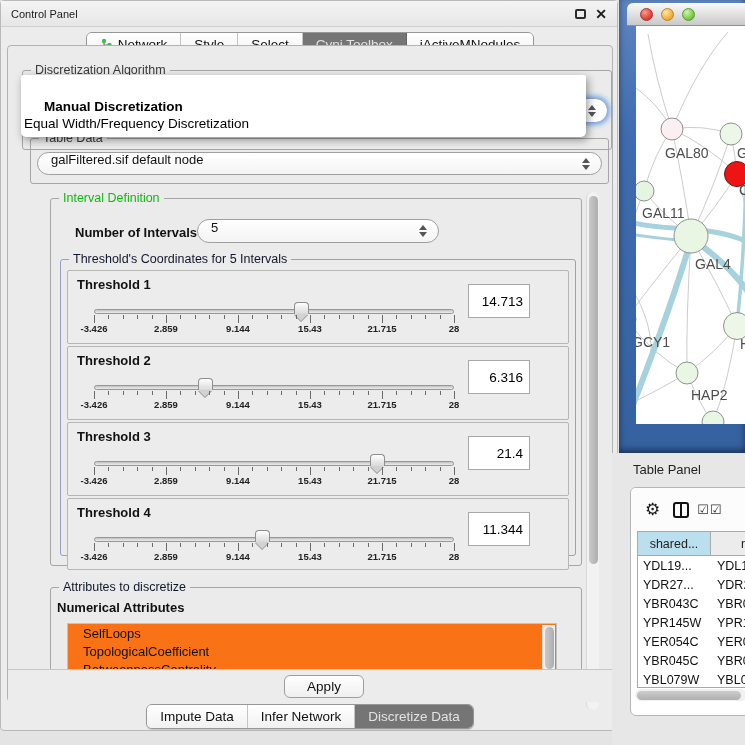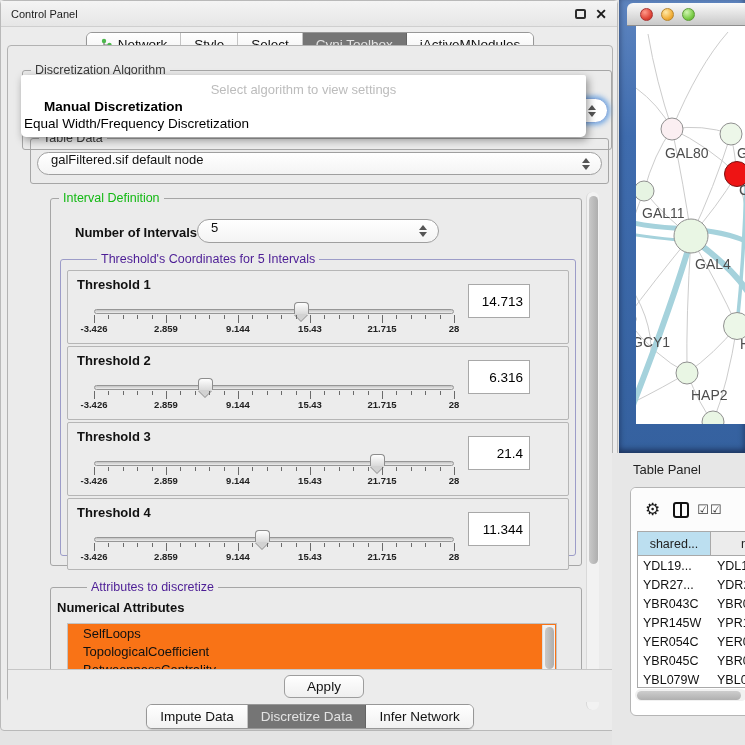--- a/index.html
+++ b/index.html
@@ -28,21 +28,21 @@
   .net-icon { width:13px; height:14px; display:inline-block; }
 
   
   #content { left:6px; top:44px; width:606px; height:657px; background:#ebebeb;
     border:1px solid #b2b2b2; border-radius:4px; }
 
   .groupbox { position:absolute; border:1px solid #a6a6a6; border-radius:3px; }
   .group-title { position:absolute; top:-8px; left:8px; background:#ebebeb; padding:0 4px;
     font-size:12.5px; color:#3a3a3a; white-space:nowrap; }
   .group-title.green { color:#13b913; }
-  .group-title.blue { color:#4c1d95;margin-left:28px; }
+  .group-title.blue { color:#0f172a; }
 
   .combo { position:absolute; background:linear-gradient(#ffffff,#f4f4f4); border:1px solid #9f9f9f;
     border-radius:12px; font-size:13px; color:#111; display:flex; align-items:center;
     padding:0 26px 8px 13px; cursor:pointer; }
   .spinner { position:absolute; right:11px; top:50%; transform:translateY(-50%); width:8px; height:12px; }
   .spinner i { position:absolute; left:0; width:0; height:0; border-left:4px solid transparent; border-right:4px solid transparent; }
   .spinner i.up { top:0; border-bottom:5px solid #555; }
   .spinner i.dn { bottom:0; border-top:5px solid #555; }
 
   
@@ -183,21 +183,20 @@
       <div class="combo" style="left:6px;top:13px;width:565px;height:23px;">
         <span>galFiltered.sif default node</span>
         <span class="spinner">
             <i class="up"></i>
             <i class="dn"></i>
           </span>
       </div>
     </div>
 
     <div class="abs" id="algo-popup" style="top:29px;">
-      <div class="ph">Select algorithm to view settings</div>
       <div class="popup-opt b" style="top:24px;padding-left:20px;">Manual Discretization</div>
       <div class="popup-opt" style="top:41px;">Equal Width/Frequency Discretization</div>
     </div>
 
     <div class="vscroll" style="left:578px;top:146px;width:13px;height:518px;">
       <div class="vthumb" style="top:4px;height:368px;"></div>
     </div>
 
     <div class="groupbox" style="left:42px;top:152px;width:532px;height:368px;">
       <span class="group-title green">Interval Definition</span>
@@ -414,25 +413,25 @@
 
   <div class="abs" id="apply-bar">
     <button id="apply-btn">Apply</button>
   </div>
 
   <div class="abs" id="bottom-tabs">
     <div class="tabgroup" id="bottom-tabgroup">
         <div class="tab">
           <span>Impute Data</span>
         </div>
+        <div class="tab">
+          <span>Infer Network</span>
+        </div>
         <div class="tab selected">
           <span>Discretize Data</span>
-        </div>
-        <div class="tab">
-          <span>Infer Network</span>
         </div>
       </div>
   </div>
 </div>
 
 <div class="abs" id="net-window"></div>
 <div class="abs" id="net-titlebar">
   <span class="tlight tl-red"></span>
   <span class="tlight tl-yellow"></span>
   <span class="tlight tl-green"></span>

